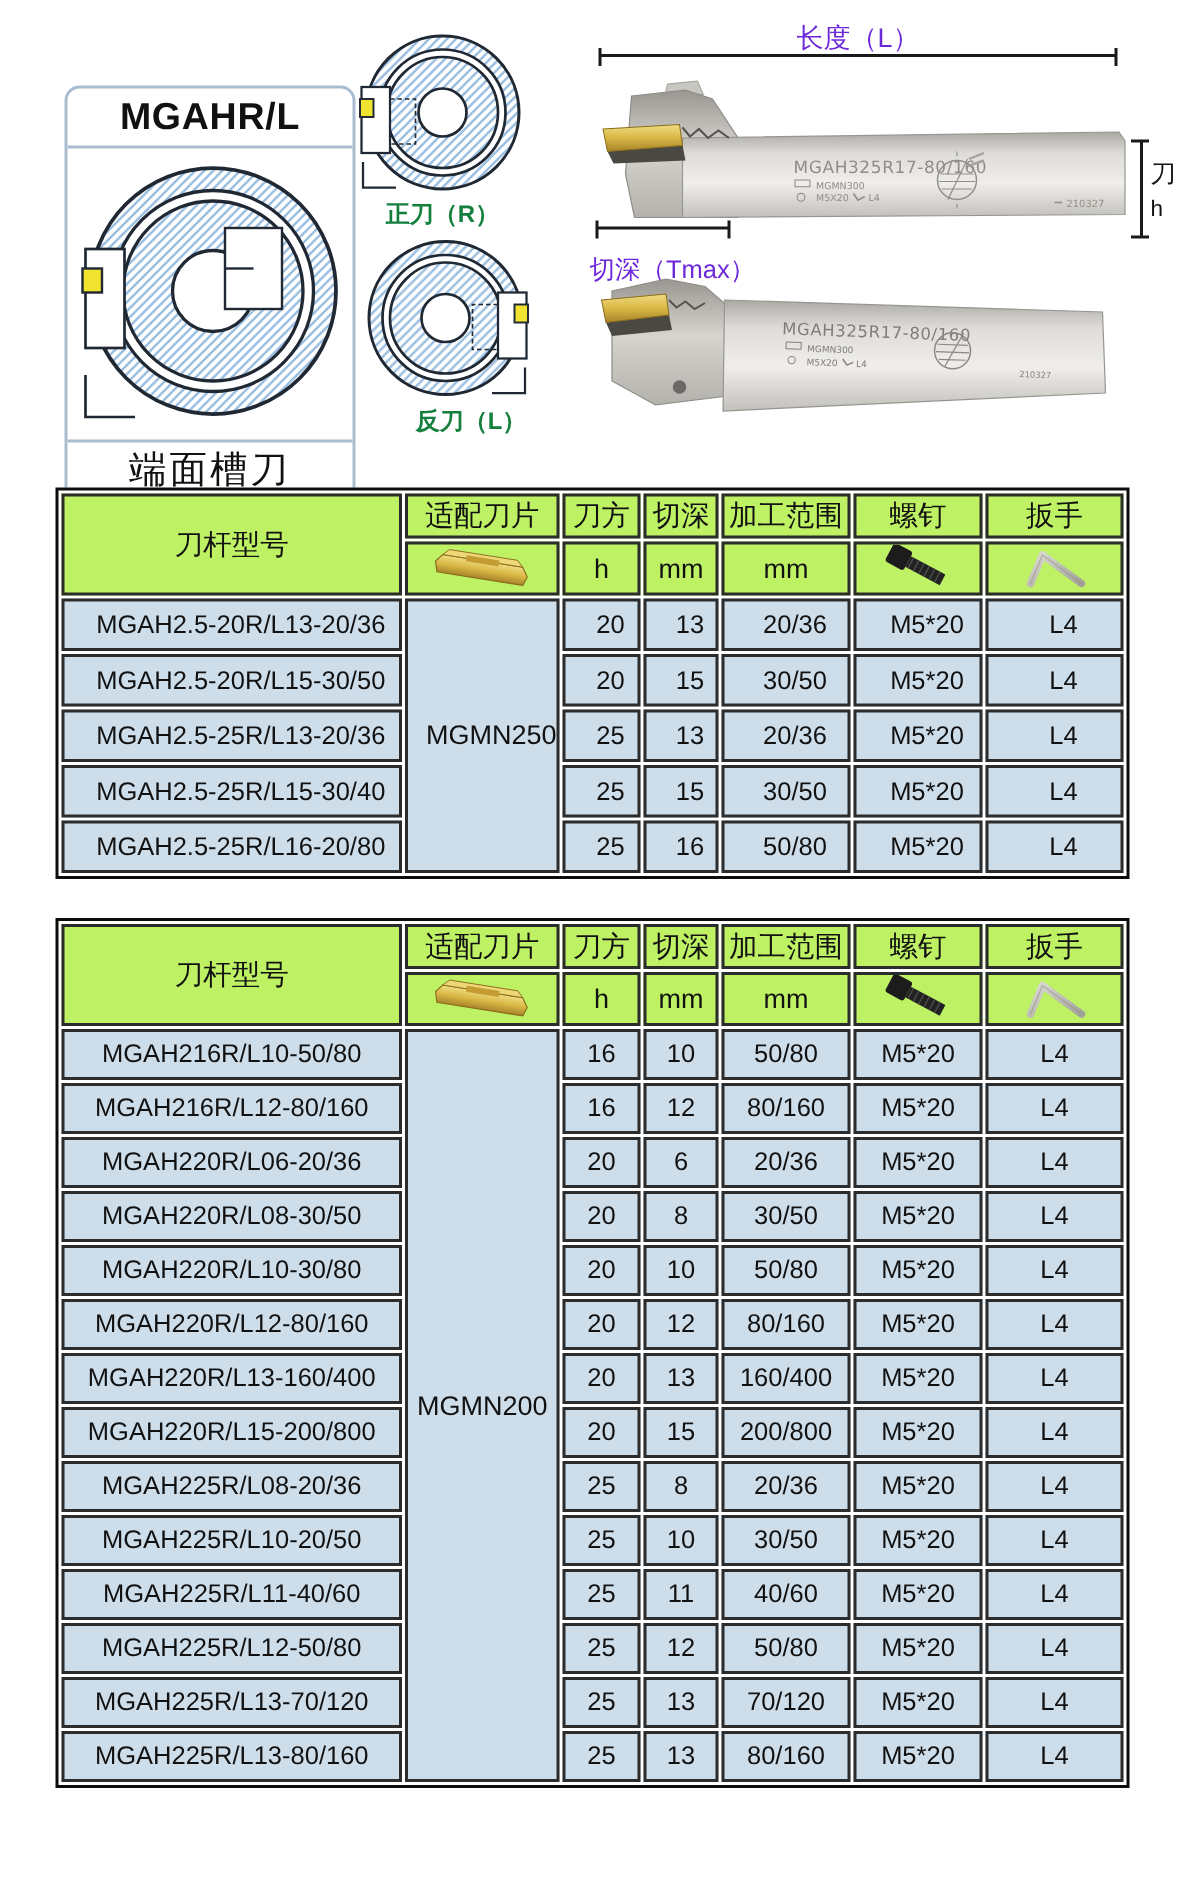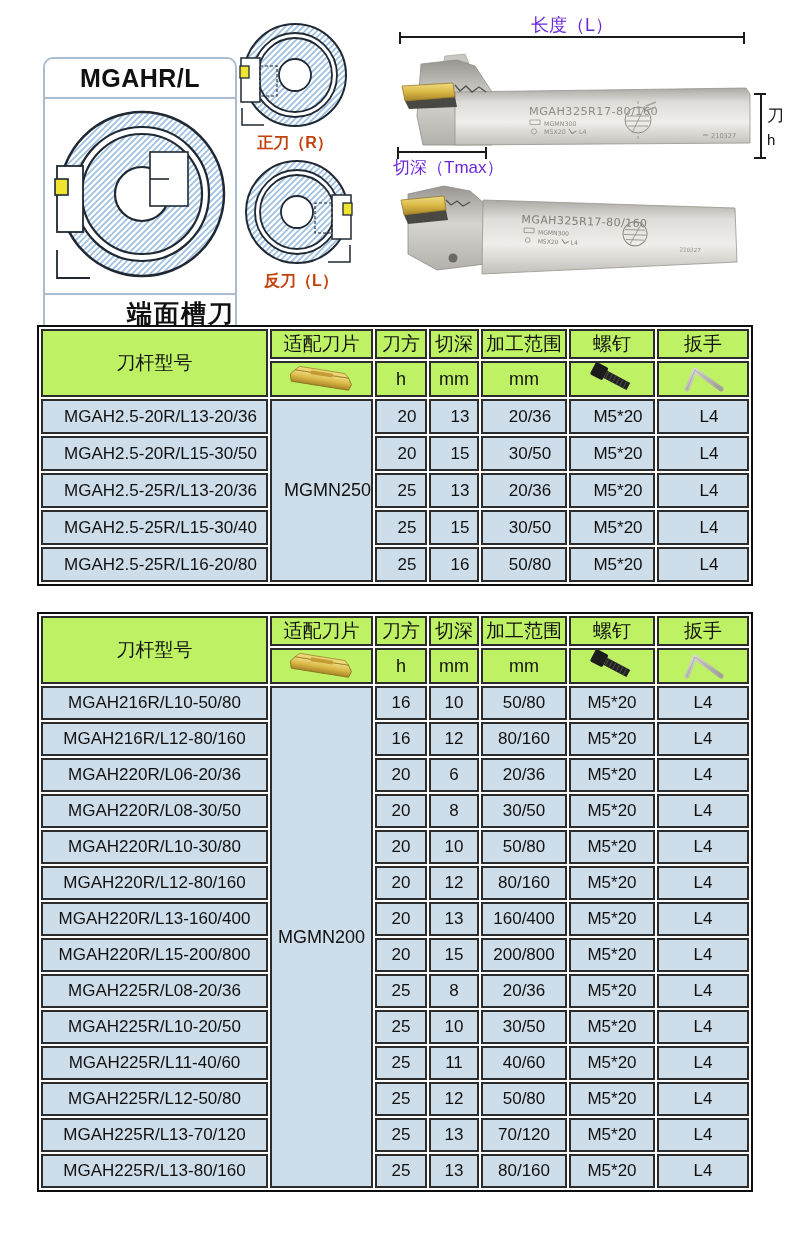--- a/index.html
+++ b/index.html
@@ -7,23 +7,23 @@
     width:790px;height:1258px;position:relative;overflow:hidden;background:#fff;
     font-family:"Liberation Sans", sans-serif;color:#111;
   }
   .abs{position:absolute;}
   
   .card{left:43px;top:25px;width:194px;height:277px;border:2px solid #aabdd0;
         border-radius:10px;display:flex;flex-direction:column;background:#fff;box-sizing:border-box;margin-top:32px;}
   .card-title{height:38px;line-height:38px;text-align:center;font-size:25px;font-weight:bold;
               border-bottom:2px solid #aabdd0;letter-spacing:.5px;}
   .card-body{flex:1;display:flex;align-items:center;justify-content:center;}
-  .card-caption{height:37px;line-height:37px;text-align:right;font-size:25px;font-weight:bold;
+  .card-caption{height:37px;line-height:37px;text-align:center;font-size:25px;font-weight:normal;
                 border-top:2px solid #aabdd0;letter-spacing:2px;}
-  .variant-label{width:118px;text-align:center;font-size:16px;font-weight:600;color:#c2410c;}
+  .variant-label{width:118px;text-align:center;font-size:16px;font-weight:600;color:#15803d;}
   
   .dimline{position:absolute;height:0;border-top:2px solid #1a1a1a;}
   .dimline .tick{position:absolute;top:-6px;width:0;height:12px;border-left:2px solid #1a1a1a;}
   .dimline .tick.l{left:-1px}.dimline .tick.r{right:-1px}
   .vline{position:absolute;width:0;border-left:2px solid #1a1a1a;}
   .htick{position:absolute;height:0;border-top:2px solid #1a1a1a;width:12px;}
   .dim-label{position:absolute;font-size:17px;color:#6d28d9;white-space:nowrap;}
   .dim-height-label{position:absolute;left:767px;top:104px;display:flex;flex-direction:column;
                     align-items:flex-start;font-size:17px;line-height:24px;}
   .dim-height-label .unit{font-size:15px;}
@@ -113,21 +113,21 @@
     <circle cx="57" cy="55" r="42" fill="#fff" stroke="#1f2833" stroke-width="1.8"></circle>
     <circle cx="57" cy="55" r="37" fill="url(#hatch)" stroke="#1f2833" stroke-width="1.8"></circle>
     <circle cx="57" cy="55" r="16" fill="#fff" stroke="#1f2833" stroke-width="1.8"></circle>
     <g transform="translate(114,0) scale(-1,1)">
       <rect x="3" y="38" width="19" height="44" fill="#fff" stroke="#1f2833" stroke-width="1.5"></rect>
       <rect x="2" y="46" width="9" height="12" fill="#f0e430" stroke="#1f2833" stroke-width="1.3"></rect>
       <rect x="22" y="46" width="17" height="30" fill="none" stroke="#1f2833" stroke-width="1.1" stroke-dasharray="3,2"></rect>
       <path d="M4,88 L4,105 L26,105" fill="none" stroke="#1f2833" stroke-width="1.5"></path>
     </g>
   </svg>
-  <div class="abs variant-label" style="left:242px;top:271px">反刀（L）</div>
+  <div class="abs variant-label" style="left:255px;top:271px">反刀（L）</div>
 
   <div class="abs dim-label" style="left:400px;top:13px;width:344px;text-align:center;font-size:18px">长度（L）</div>
   <div class="dimline" style="left:400px;top:36px;width:344px">
     <span class="tick l"></span>
       <span class="tick r"></span>
   </div>
 
   <svg class="abs" style="left:393px;top:50px" width="366" height="104" viewBox="0 0 366 104">
     <polygon points="52,6 72,4 76,13 50,15" fill="#c9c7c2" stroke="#9a9892" stroke-width="0.6"></polygon>
     <path d="M28,14 L64,10 L82,16 L99,42 L99,95 L30,95 L24,66 Z" fill="url(#metalHead)" stroke="#8d8b86" stroke-width="0.8"></path>
@@ -148,21 +148,21 @@
       <path d="M253,56 l10,-4 M254,60 l9,-3" stroke="#a5a39d" stroke-width="1.6" fill="none"></path>
       <path d="M310,85 h5" stroke="#8f8d86" stroke-width="1"></path>
       <text x="318" y="88" font-size="6.6">210327</text>
     </g>
   </svg>
 
   <div class="dimline" style="left:398px;top:151px;width:88px">
     <span class="tick l"></span>
       <span class="tick r"></span>
   </div>
-  <div class="abs dim-label" style="left:393px;top:156px;font-size:17px">切深（Tmax）</div>
+  <div class="abs dim-label" style="left:393px;top:168px;font-size:17px">切深（Tmax）</div>
 
   <div class="htick" style="left:754px;top:93px"></div>
   <div class="vline" style="left:760px;top:94px;height:64px"></div>
   <div class="htick" style="left:754px;top:157px"></div>
   <div class="dim-height-label">
     <span>刀</span>
     <span class="unit">h</span>
   </div>
 
   <svg class="abs" style="left:392px;top:184px" width="370" height="112" viewBox="0 0 370 112">

